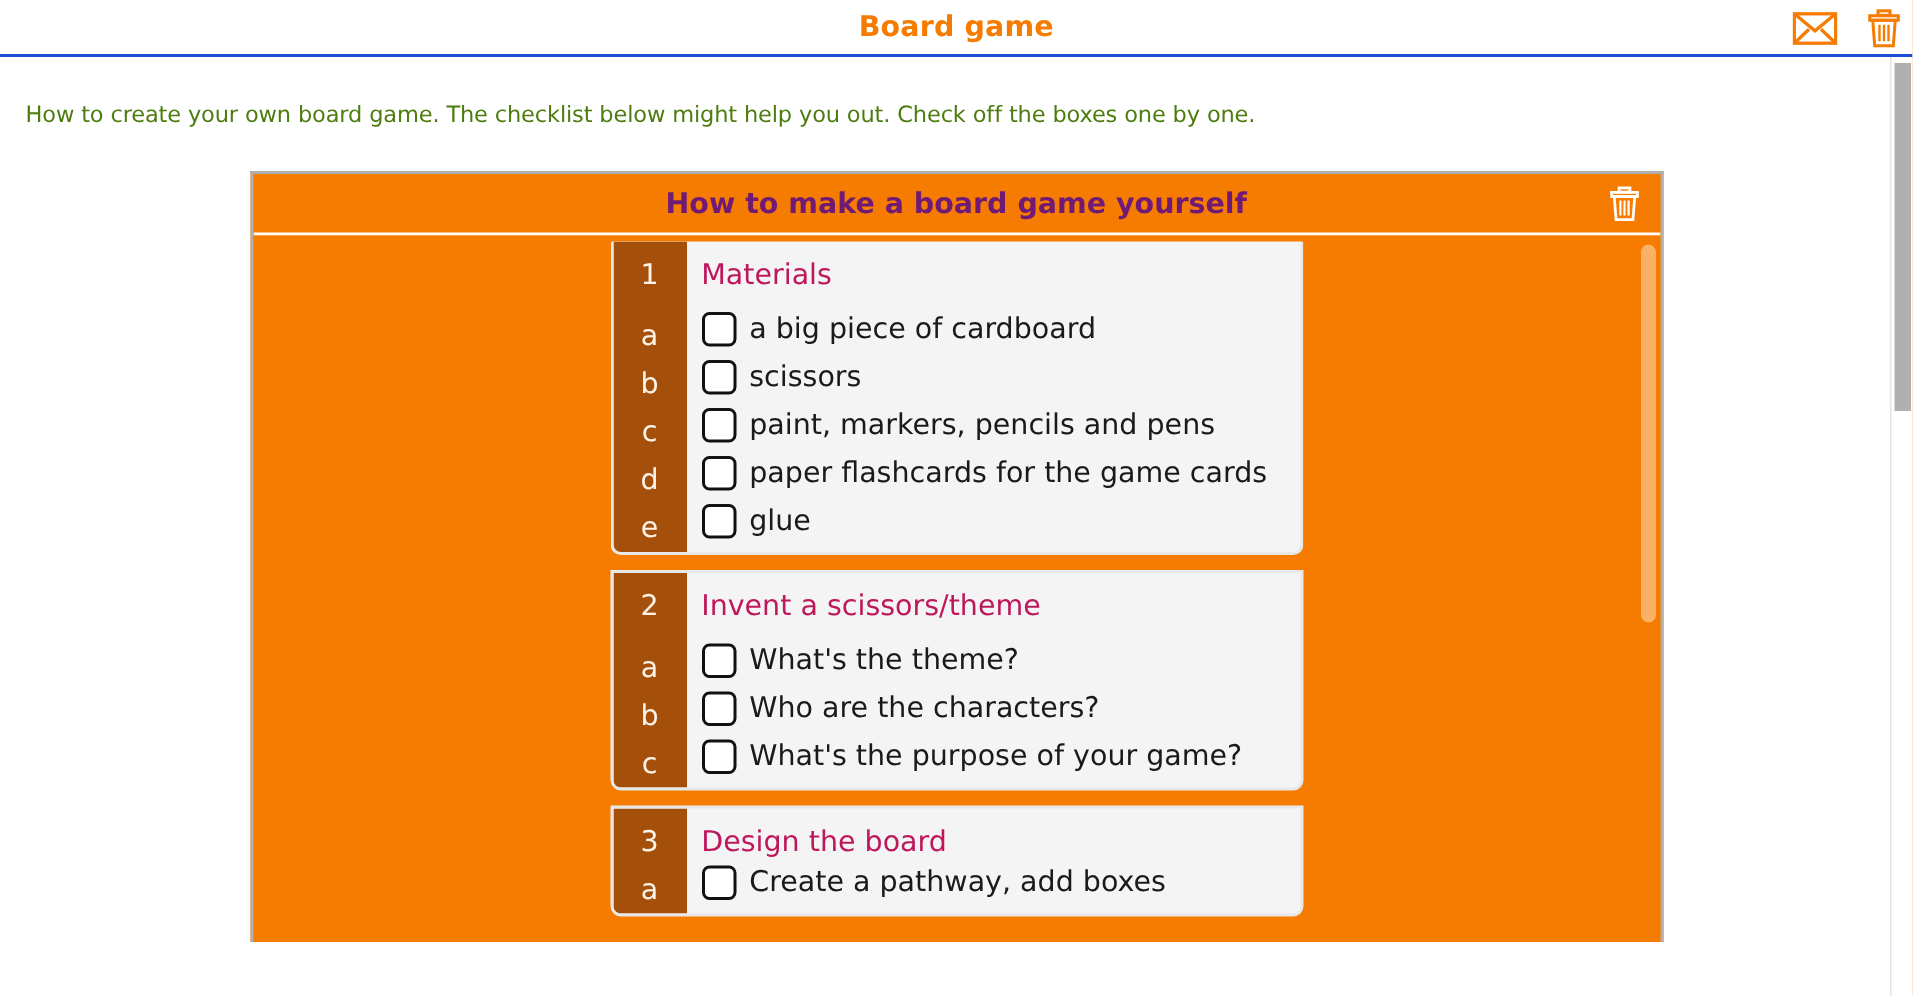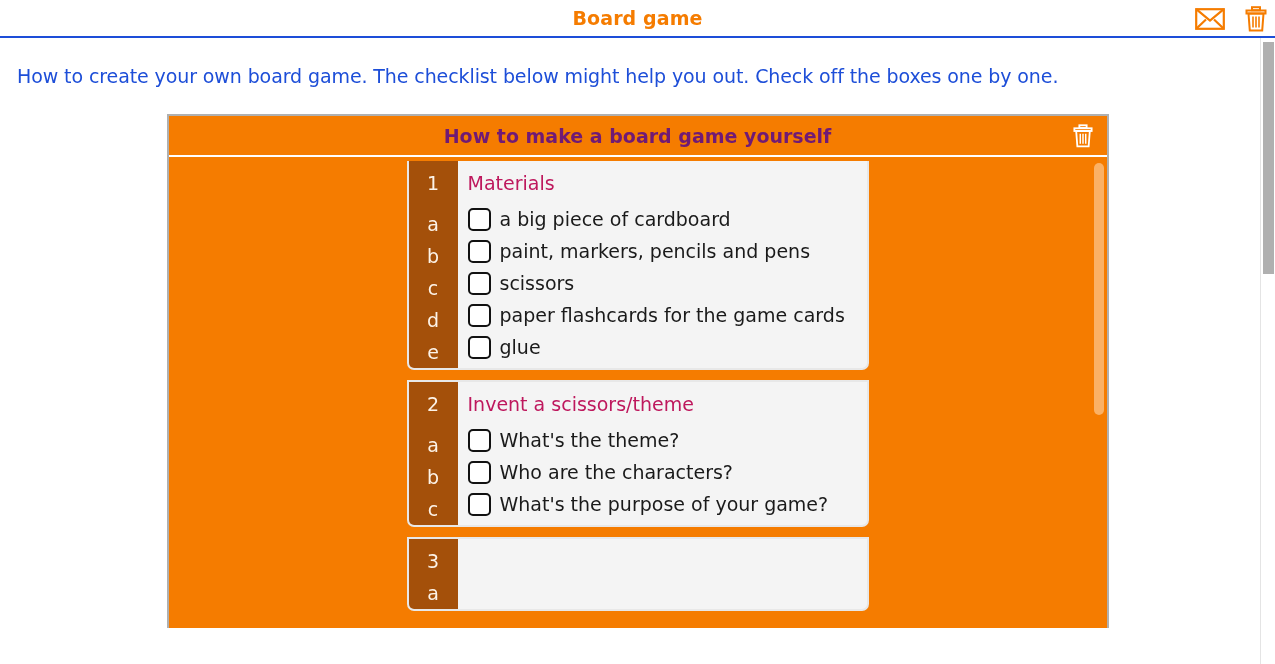--- a/index.html
+++ b/index.html
@@ -41,22 +41,22 @@
 
   
   .page {
     position: relative;
     height: 626px;
     overflow: hidden;
     background: #ffffff;
   }
 
   .intro {
-    color: #1d4ed8;
-    font-size: 19px;
+    color: #4d7c0f;
+    font-size: 15px;
     line-height: 29px;
     padding: 24px 52px 0 17px;
     letter-spacing: -0.1px;
   }
 
   
   .panel {
     margin: 23px auto 0 auto;
     width: 942px;
     background: #f57c00;
@@ -262,25 +262,25 @@
             </div>
             <div class="body">
               <div class="sec-title">Materials</div>
               <div class="spacer-row"></div>
               <div class="item">
                 <span class="cb"></span>
                 <span class="item-label">a big piece of cardboard</span>
               </div>
               <div class="item">
                 <span class="cb"></span>
+                <span class="item-label">scissors</span>
+              </div>
+              <div class="item">
+                <span class="cb"></span>
                 <span class="item-label">paint, markers, pencils and pens</span>
-              </div>
-              <div class="item">
-                <span class="cb"></span>
-                <span class="item-label">scissors</span>
               </div>
               <div class="item">
                 <span class="cb"></span>
                 <span class="item-label">paper flashcards for the game cards</span>
               </div>
               <div class="item">
                 <span class="cb"></span>
                 <span class="item-label">glue</span>
               </div>
             </div>
@@ -308,20 +308,27 @@
                 <span class="cb"></span>
                 <span class="item-label">What's the purpose of your game?</span>
               </div>
             </div>
           </div>
           <div class="section">
             <div class="gutter">
               <div class="g num">3</div>
               <div class="g">a</div>
             </div>
+            <div class="body">
+              <div class="sec-title">Design the board</div>
+              <div class="item">
+                <span class="cb"></span>
+                <span class="item-label">Create a pathway, add boxes</span>
+              </div>
+            </div>
           </div>
         </div>
 
       <div class="inner-sb-track">
         <div class="inner-sb-thumb"></div>
       </div>
     </div>
 
   </div>
 

